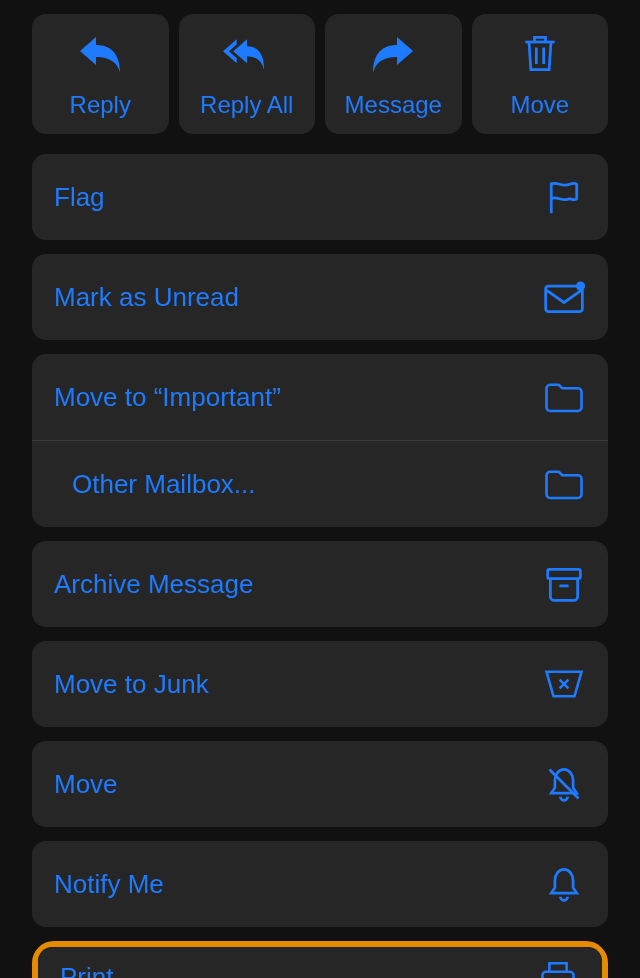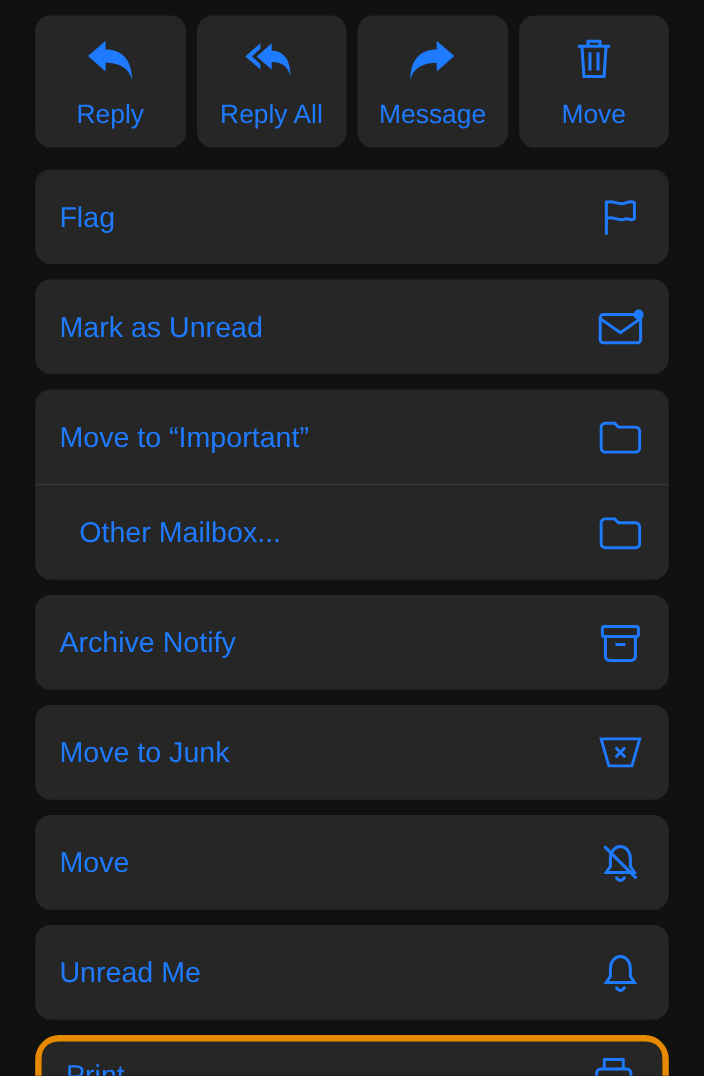--- a/index.html
+++ b/index.html
@@ -185,21 +185,21 @@
       <span class="icon">
         <svg viewBox="0 0 48 40" width="42" height="36">
           <path d="M4 10 L4 32 C4 34 6 36 8 36 L40 36 C42 36 44 34 44 32 L44 14 C44 12 42 10 40 10 L22 10 L18 6 L8 6 C6 6 4 8 4 10 Z"></path>
         </svg>
       </span>
     </div>
   </div>
 
   <div class="group">
     <div class="row">
-      <span class="label">Archive Notify</span>
+      <span class="label">Archive Message</span>
       <span class="icon">
         <svg viewBox="0 0 44 44" width="40" height="40">
           <rect x="4" y="6" width="36" height="10" rx="2"></rect>
           <path d="M7 16 L7 36 C7 38 9 40 11 40 L33 40 C35 40 37 38 37 36 L37 16"></path>
           <path d="M17 24 L27 24"></path>
         </svg>
       </span>
     </div>
   </div>
 
@@ -223,21 +223,21 @@
           <path d="M22 6 C16 6 12 12 12 18 L12 26 L8 32 L36 32 L32 26 L32 18 C32 12 28 6 22 6 Z"></path>
           <path d="M18 36 C18 38 20 40 22 40 C24 40 26 38 26 36"></path>
           <path d="M6 6 L38 38"></path>
         </svg>
       </span>
     </div>
   </div>
 
   <div class="group">
     <div class="row">
-      <span class="label">Unread Me</span>
+      <span class="label">Notify Me</span>
       <span class="icon">
         <svg viewBox="0 0 44 44" width="40" height="40">
           <path d="M22 6 C16 6 12 12 12 18 L12 26 L8 32 L36 32 L32 26 L32 18 C32 12 28 6 22 6 Z"></path>
           <path d="M18 36 C18 38 20 40 22 40 C24 40 26 38 26 36"></path>
         </svg>
       </span>
     </div>
   </div>
 
   <div class="highlight-wrap">

